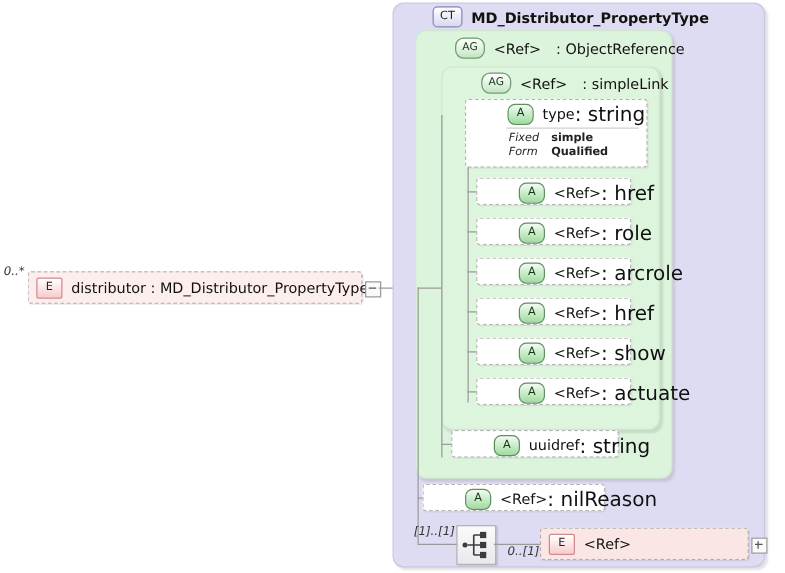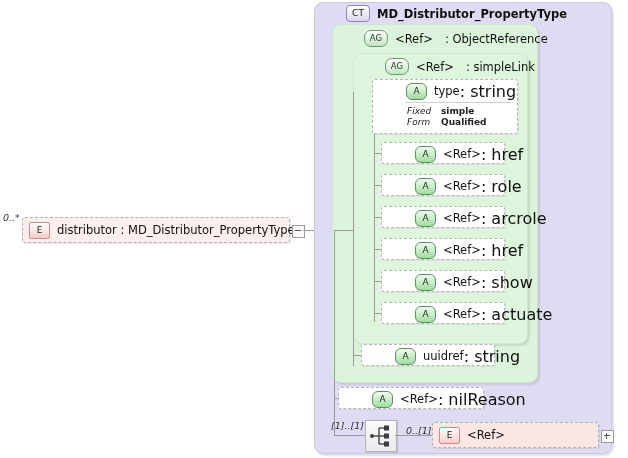--- a/index.html
+++ b/index.html
@@ -315,21 +315,21 @@
       <line x1="13" y1="7" x2="18" y2="7" stroke="#3b3b3b" stroke-width="1.3"></line>
       <line x1="13" y1="15" x2="18" y2="15" stroke="#3b3b3b" stroke-width="1.3"></line>
       <line x1="13" y1="23" x2="18" y2="23" stroke="#3b3b3b" stroke-width="1.3"></line>
       <rect x="18" y="4.5" width="5" height="5" fill="#3b3b3b"></rect>
       <rect x="18" y="12.5" width="5" height="5" fill="#3b3b3b"></rect>
       <rect x="18" y="20.5" width="5" height="5" fill="#3b3b3b"></rect>
     </svg>
   </div>
 
   <div class="line hline" style="left:395px;top:435px;width:38px;"></div>
-  <div class="card" style="left:406px;top:425px;">0..[1]</div>
+  <div class="card" style="left:406px;top:436px;">0..[1]</div>
 
   <div class="abs elem-box solidish" style="left:432px;top:422px;width:167px;height:26px;">
     <div class="icon-e">E</div>
     <div class="elem-label" style="width:62px;">
       <span>&lt;Ref&gt;</span>
     </div>
   </div>
 
   <div class="pm plus" style="left:601px;top:430px;"></div>
 

